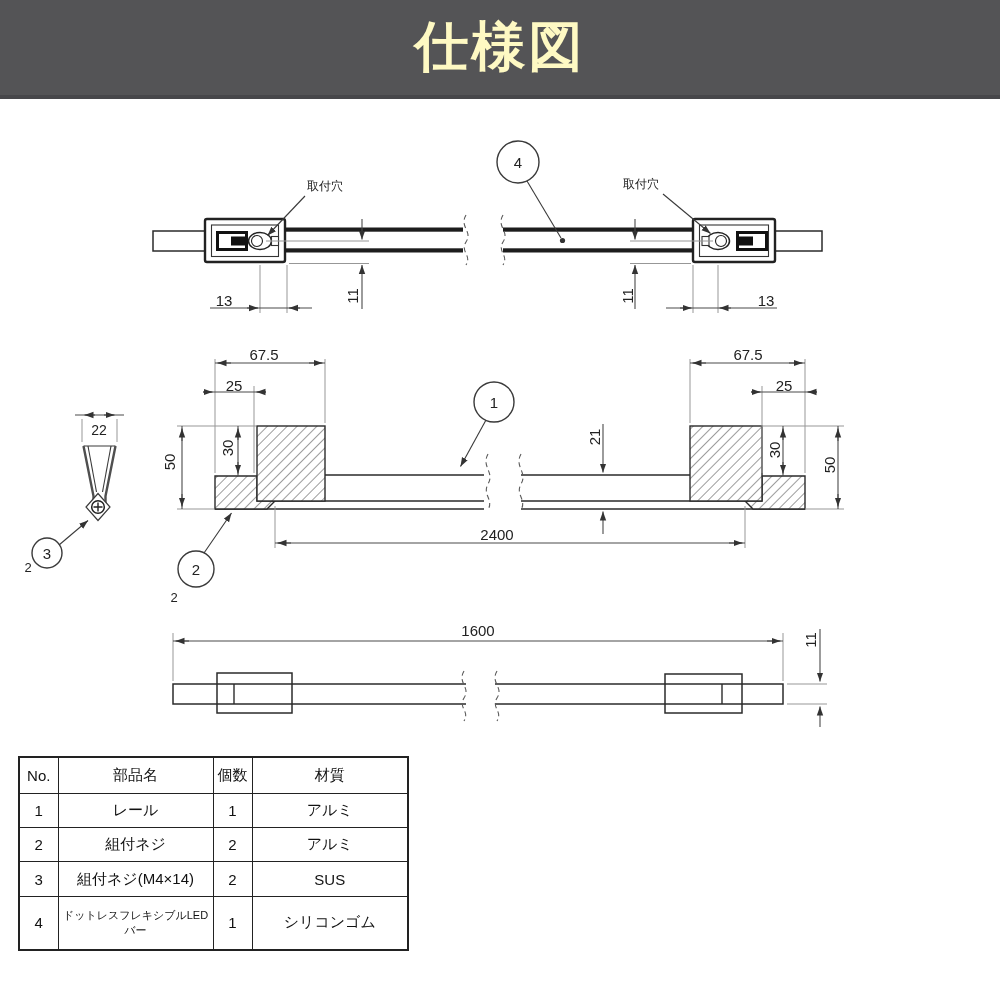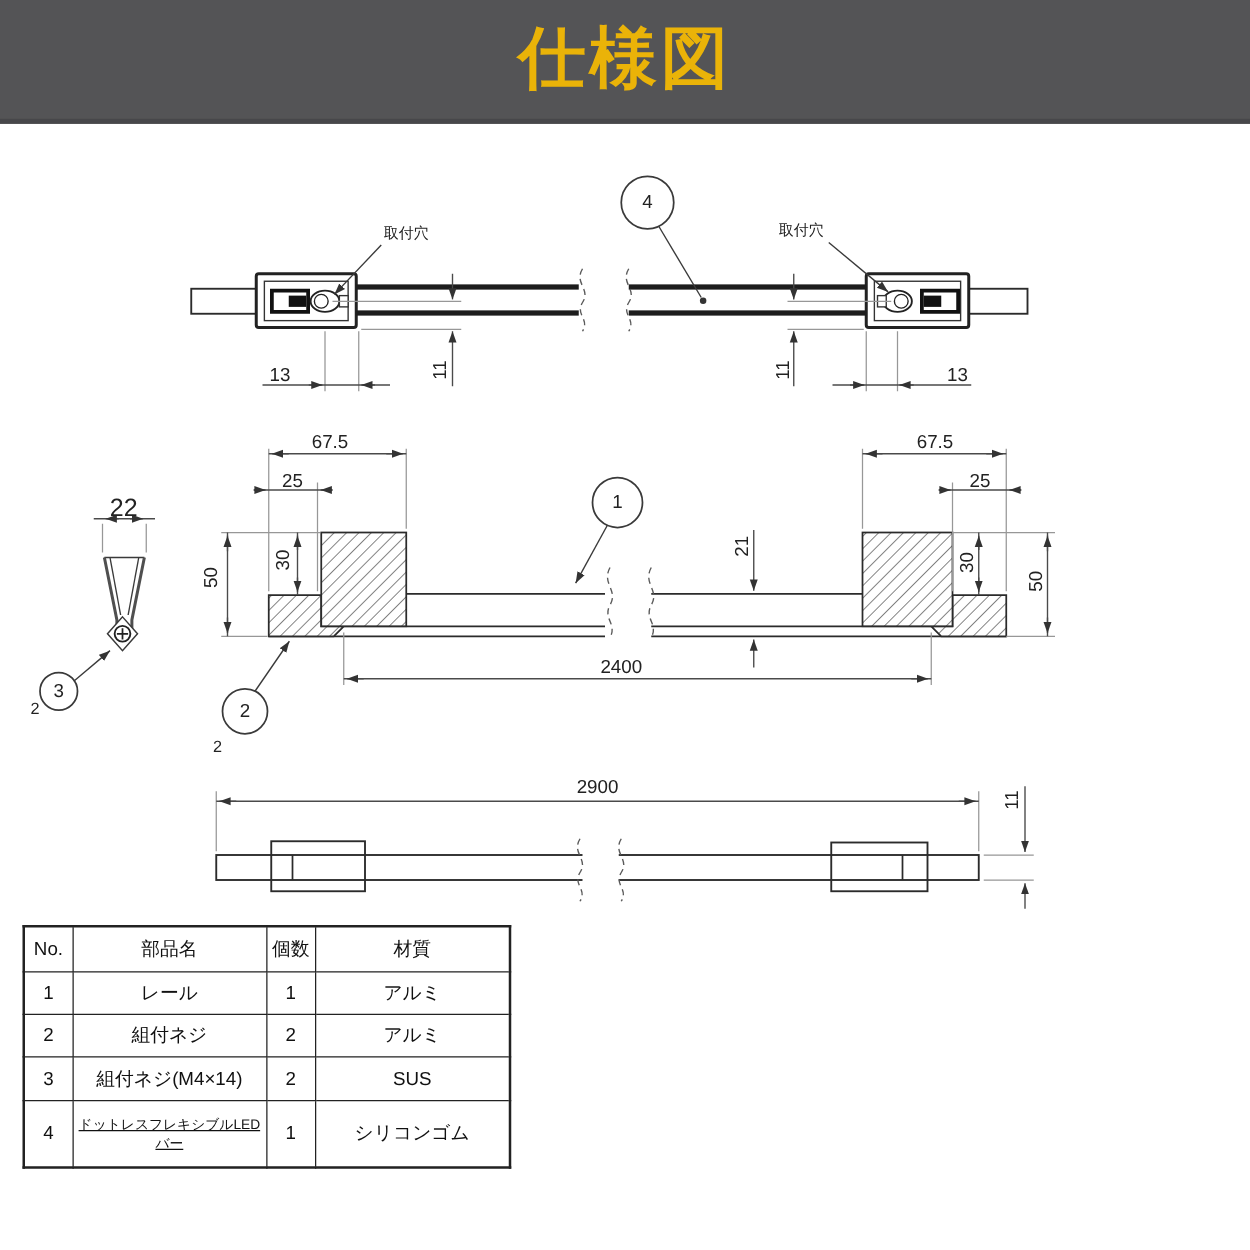--- a/index.html
+++ b/index.html
@@ -7,21 +7,21 @@
     width:1000px;height:1000px;position:relative;background:#ffffff;
     font-family:"Liberation Sans","DejaVu Sans",sans-serif;overflow:hidden;
   }
   
   .header{
     position:absolute;left:0;top:0;width:1000px;height:95px;
     background:#545456;border-bottom:4px solid #47474a;
     display:flex;align-items:center;justify-content:center;
   }
   .header .title{
-    color:#eab308;font-size:54px;font-weight:700;letter-spacing:3px;
+    color:#fef9c3;font-size:54px;font-weight:700;letter-spacing:3px;
   }
   
   svg.draw{position:absolute;left:0;top:0;width:1000px;height:1000px;}
   .ln{stroke:#2b2b2b;stroke-width:1.5;fill:#ffffff;}
   .lnf{stroke:#2b2b2b;stroke-width:1.4;fill:none;}
   .thin{stroke:#3a3a3a;stroke-width:1.1;fill:none;}
   .dim{stroke:#4a4a4a;stroke-width:1.1;fill:none;}
   .ext{stroke:#979797;stroke-width:1;fill:none;}
   .brk{stroke:#5a5a5a;stroke-width:1.1;fill:none;stroke-dasharray:5 3.5;}
   .dark{fill:#1d1d1d;stroke:none;}
@@ -31,30 +31,30 @@
   .t{
     position:absolute;transform:translate(-50%,-50%);
     font-size:15px;color:#222;white-space:nowrap;line-height:1;
   }
   .rot{transform:translate(-50%,-50%) rotate(-90deg);}
   .lab{font-size:12px;}
   .sm{font-size:13px;}
   .balt{font-size:15px;}
   
   .parts{
-    position:absolute;left:18px;top:740px;width:389px;height:195px;
+    position:absolute;left:18px;top:756px;width:389px;height:195px;
     border-collapse:collapse;table-layout:fixed;
   }
   .parts td{
     border:1.6px solid #222;text-align:center;vertical-align:middle;
     font-size:15px;color:#111;padding:0;
   }
   .parts{border:2.5px solid #222;}
   .parts .hrow td{height:35px;}
-  .parts .long{font-size:11px;text-decoration:underline;}
+  .parts .long{font-size:11px;}
 </style>
 </head>
 <body>
 
 <div class="header">
   <span class="title">仕様図</span>
 </div>
 
 <svg class="draw" viewBox="0 0 1000 1000">
   <defs>
@@ -225,38 +225,38 @@
 </svg>
 
 <span class="t lab" style="left:325px;top:186px">取付穴</span>
 <span class="t lab" style="left:641px;top:184px">取付穴</span>
 <span class="t balt" style="left:518px;top:162px">4</span>
 <span class="t" style="left:224px;top:300px">13</span>
 <span class="t rot" style="left:352px;top:296px">11</span>
 <span class="t rot" style="left:627px;top:296px">11</span>
 <span class="t" style="left:766px;top:300px">13</span>
 
-<span class="t" style="left:99px;top:407px;font-size:20px">22</span>
+<span class="t" style="left:99px;top:430px;font-size:14px">22</span>
 <span class="t" style="left:264px;top:354px">67.5</span>
 <span class="t" style="left:234px;top:385px">25</span>
 <span class="t rot" style="left:169px;top:462px">50</span>
 <span class="t rot" style="left:227px;top:448px">30</span>
 <span class="t rot" style="left:594px;top:437px">21</span>
 <span class="t" style="left:748px;top:354px">67.5</span>
 <span class="t" style="left:784px;top:385px">25</span>
 <span class="t rot" style="left:774px;top:450px">30</span>
 <span class="t rot" style="left:829px;top:465px">50</span>
 <span class="t" style="left:497px;top:534px">2400</span>
 <span class="t balt" style="left:494px;top:402px">1</span>
 <span class="t balt" style="left:196px;top:569px">2</span>
 <span class="t balt" style="left:47px;top:553px">3</span>
 <span class="t sm" style="left:28px;top:567px">2</span>
 <span class="t sm" style="left:174px;top:597px">2</span>
 
-<span class="t" style="left:478px;top:630px">2900</span>
+<span class="t" style="left:478px;top:630px">1600</span>
 <span class="t rot" style="left:810px;top:640px">11</span>
 
 <table class="parts">
   <colgroup>
     <col style="width:39px">
       <col style="width:155px">
       <col style="width:39px">
       <col style="width:156px">
   </colgroup>
   <tbody>

